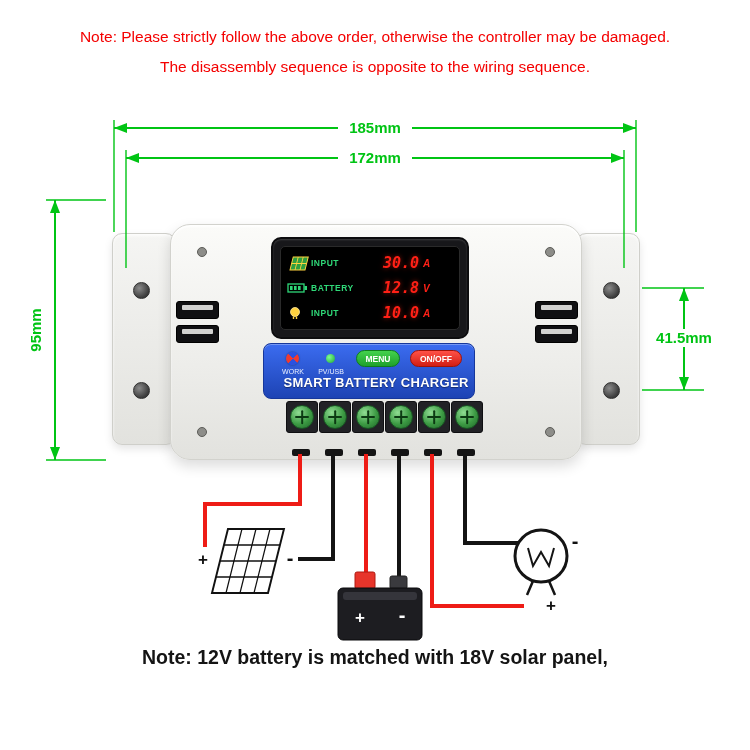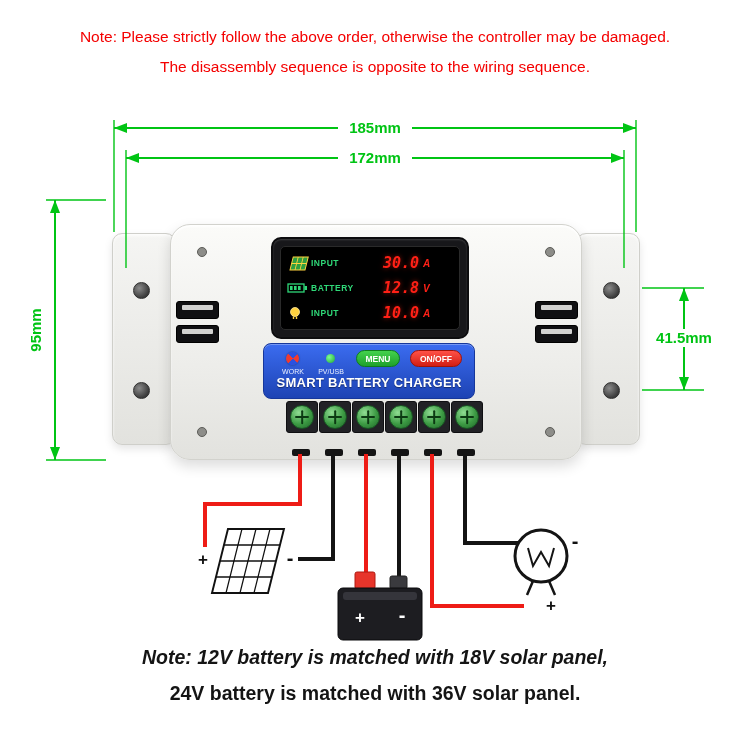--- a/index.html
+++ b/index.html
@@ -3,21 +3,21 @@
 <meta charset="utf-8">
 <style>
   html,body{margin:0;padding:0;}
   .canvas{position:relative;width:750px;height:750px;background:#ffffff;font-family:"Liberation Sans",sans-serif;overflow:hidden;}
 
   
   .note-top{position:absolute;left:0;width:750px;text-align:center;color:#f40000;font-size:15.5px;}
   .note-top.l1{top:28px;}
   .note-top.l2{top:58px;}
   .note-bottom{position:absolute;left:0;width:750px;text-align:center;color:#141414;font-size:19.5px;font-weight:bold;}
-  .note-bottom.l1{top:646px;font-style:italic;}
+  .note-bottom.l1{top:646px;}
   .note-bottom.l2{top:682px;}
 
   
   .dim-label{position:absolute;color:#00c414;font-weight:bold;font-size:15px;text-align:center;background:#fff;line-height:18px;z-index:30;}
   .dim-185{left:338px;top:119px;width:74px;}
   .dim-172{left:338px;top:149px;width:74px;}
   .dim-95{left:6px;top:321px;width:60px;transform:rotate(-90deg);background:transparent;}
   .dim-415{left:650px;top:329px;width:68px;}
 
   
@@ -51,21 +51,21 @@
 
   
   .panel{position:absolute;left:92px;top:118px;width:210px;height:54px;background:linear-gradient(180deg,#3b6cf0,#1d43b4);border:1px solid #16379b;border-radius:8px;box-shadow:inset 0 1px 0 rgba(255,255,255,.3);}
   .led1{position:absolute;left:22px;top:8px;width:13px;height:13px;border-radius:50%;background:conic-gradient(from 45deg,#ef3b30 0 25%,#2b52e0 0 50%,#ef3b30 0 75%,#2b52e0 0);box-shadow:0 0 2px rgba(0,0,0,.5);}
   .led2{position:absolute;left:62px;top:10px;width:9px;height:9px;border-radius:50%;background:radial-gradient(circle at 35% 35%,#7dff92,#1da533);}
   .led-label{position:absolute;top:24px;width:40px;text-align:center;font-size:7px;color:#e8eeff;}
   .led-label.a{left:9px;} .led-label.b{left:47px;}
   .pbtn{position:absolute;top:6px;height:17px;border-radius:9px;color:#fff;font-size:8.5px;font-weight:bold;text-align:center;line-height:17px;box-sizing:border-box;}
   .pbtn.menu{left:92px;width:44px;background:linear-gradient(180deg,#43d24d,#1fa12c);border:1px solid #0e7c1c;}
   .pbtn.onoff{left:146px;width:52px;background:linear-gradient(180deg,#ff5147,#d21e14);border:1px solid #a01208;}
-  .brand{position:absolute;left:0;top:31px;width:100%;text-align:center;color:#fff;font-weight:bold;font-size:13px;letter-spacing:.3px;text-shadow:0 1px 1px rgba(0,0,0,.45);}
+  .brand{position:absolute;left:0;top:31px;width:100%;text-align:center;color:#fff;font-weight:bold;font-size:13px;letter-spacing:.3px;text-shadow:0 1px 1px rgba(0,0,0,.45);padding-left:7px;}
 
   
   .terminal{position:absolute;top:176px;width:30px;height:30px;background:#222226;border:1px solid #0f0f12;border-radius:3px;}
   .t1{left:115px;} .t2{left:148px;} .t3{left:181px;} .t4{left:214px;} .t5{left:247px;} .t6{left:280px;}
   .tscrew{position:absolute;left:3px;top:3px;width:22px;height:22px;border-radius:50%;background:radial-gradient(circle at 35% 30%,#8fdc92,#3c9a43 55%,#20662a);border:1px solid #175522;}
   .tscrew::before,.tscrew::after{content:"";position:absolute;left:4px;top:10px;width:14px;height:2.4px;background:#0c3a13;border-radius:1px;}
   .tscrew::after{transform:rotate(90deg);}
   .slot{position:absolute;top:224px;width:18px;height:7px;background:#141414;border-radius:2px;}
   .s1{left:121px;} .s2{left:154px;} .s3{left:187px;} .s4{left:220px;} .s5{left:253px;} .s6{left:286px;}
 
@@ -239,15 +239,14 @@
       <text x="551" y="611" text-anchor="middle" font-size="17" font-weight="bold" fill="#111">+</text>
     </g>
   </svg>
 
   <div class="dim-label dim-185">185mm</div>
   <div class="dim-label dim-172">172mm</div>
   <div class="dim-label dim-95">95mm</div>
   <div class="dim-label dim-415">41.5mm</div>
 
   <div class="note-bottom l1">Note: 12V battery is matched with 18V solar panel,</div>
-  <div class="note-bottom l2">24V battery is matched with 36V solar panel.</div>
 
 </div>
 
 </body></html>

